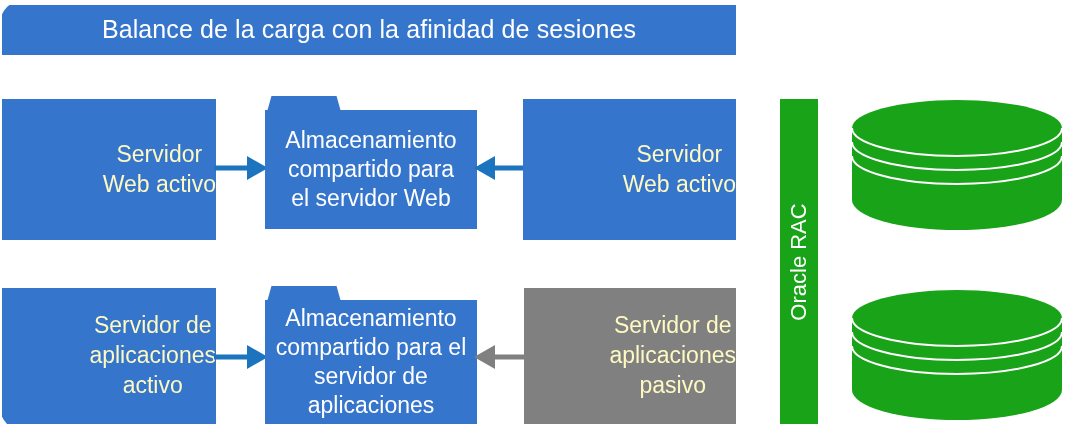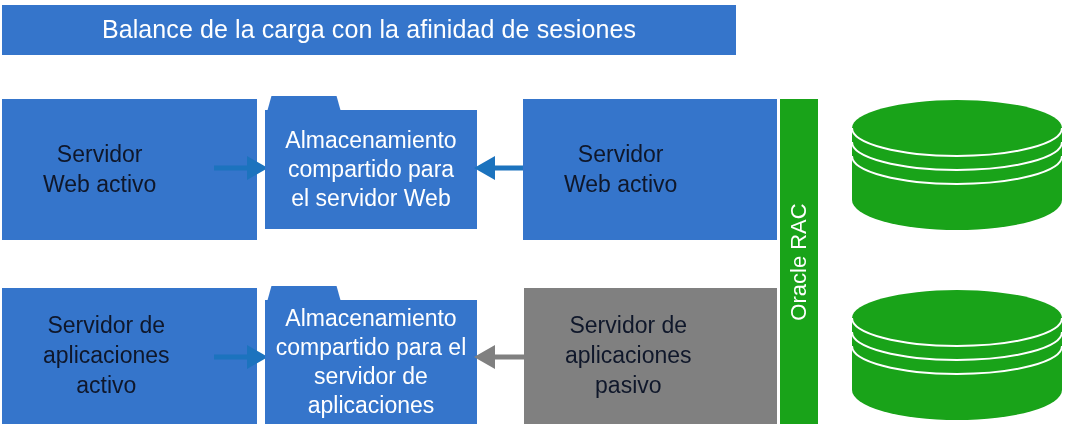--- a/index.html
+++ b/index.html
@@ -9,20 +9,21 @@
   }
   body {
     font-family: "Liberation Sans", sans-serif;
   }
   #canvas {
     position: relative;
     width: 1069px;
     height: 431px;
     background: #ffffff;
     overflow: hidden;
+    border-radius: 24px;
   }
   .abs { position: absolute; }
 
   
   .title-bar {
     left: 2px;
     top: 5px;
     width: 734px;
     height: 50px;
     background: #3575CB;
@@ -35,24 +36,23 @@
     font-size: 25px;
     line-height: 1.1;
     letter-spacing: 0.1px;
     white-space: nowrap;
   }
 
   
   .box {
     display: flex;
     align-items: center;
-    justify-content: flex-start;
+    justify-content: flex-end;
     text-align: center;
-    color: #0f172a;
-    padding-left: 41px;
+    color: #fef9c3;
   }
   .box .label {
     font-size: 23px;
     line-height: 1.30;
     white-space: pre-line;
   }
   .box-blue { background: #3575CB; }
   .box-gray { background: #808080; }
 
   

